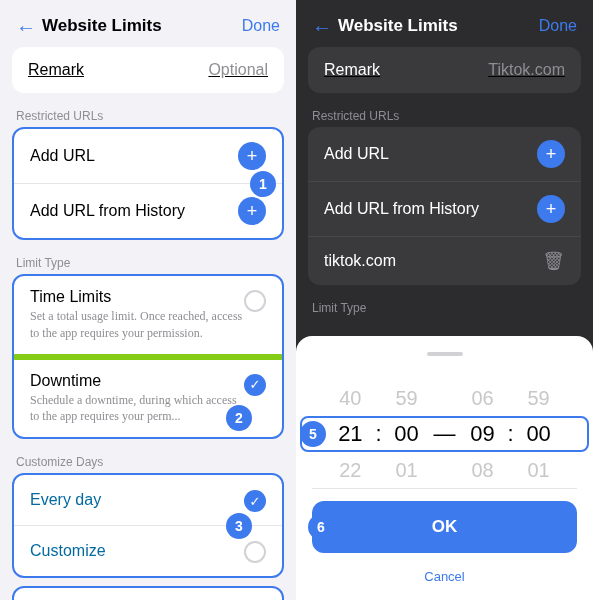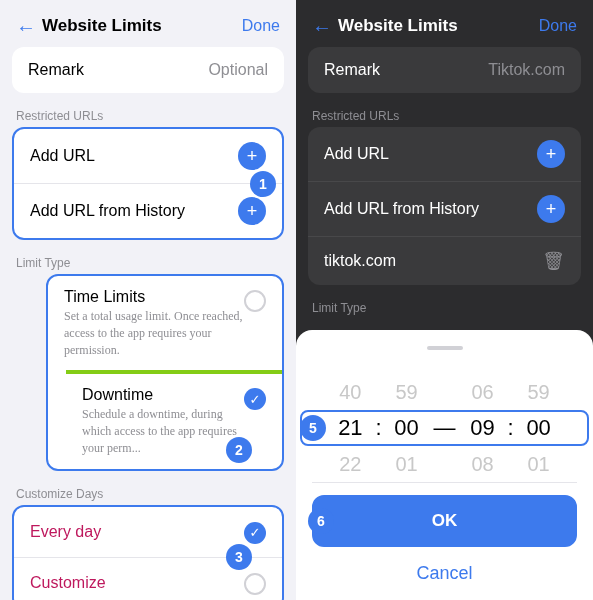--- a/index.html
+++ b/index.html
@@ -90,20 +90,21 @@
     .panel-right .card {
       background: #3a3a3c;
     }
 
     
     .remark-row {
       display: flex;
       align-items: center;
       justify-content: space-between;
       padding: 14px 16px;
+      text-decoration: underline;
     }
 
     .remark-label {
       font-size: 16px;
       color: #000;
     }
 
     .panel-right .remark-label {
       color: #fff;
     }
@@ -181,22 +182,21 @@
     .tiktok-text {
       font-size: 16px;
       color: #fff;
     }
 
     .limit-row {
       padding: 12px 16px;
     }
 
     .limit-row + .limit-row {
-      border-top: 4px solid #84cc16;
-      margin-left: 18px;
+      border-top: 6px solid #84cc16;
     }
 
     .limit-row-header {
       display: flex;
       align-items: flex-start;
       justify-content: space-between;
     }
 
     .limit-title {
       font-size: 16px;
@@ -275,21 +275,21 @@
       justify-content: space-between;
       padding: 13px 16px;
     }
 
     .days-row + .days-row {
       border-top: 1px solid #e5e5ea;
     }
 
     .days-text {
       font-size: 16px;
-      color: #be185d;
+      color: #0369a1;
     }
 
     
     .downtime-summary {
       background: #fff;
       border-radius: 12px;
       margin: 0 12px 8px;
       overflow: hidden;
       border: 2px solid #3d7aed;
     }
@@ -403,21 +403,21 @@
       margin: 12px 16px 8px;
       padding: 14px;
       cursor: pointer;
       display: block;
       text-align: center;
       border: 2px solid #3d7aed;
     }
 
     .cancel-btn {
       color: #3d7aed;
-      font-size: 18px;
+      font-size: 13px;
       text-align: center;
       padding: 8px 16px 16px;
       cursor: pointer;
       display: block;
       width: 100%;
       background: none;
       border: none;
     }
 
     
@@ -473,21 +473,21 @@
       <div class="url-row">
         <span class="url-text">Add URL from History</span>
         <div class="plus-btn">+</div>
       </div>
     </div>
     <div class="step-badge" style="right:20px;top:50%;transform:translateY(-50%);">1</div>
   </div>
 
   <div class="section-label">Limit Type</div>
 
-  <div style="position:relative;padding-left:34px;">
+  <div style="position:relative;">
     <div class="downtime-card">
       <div class="limit-row">
         <div class="limit-row-header">
           <div>
             <div class="limit-title">Time Limits</div>
             <div class="limit-desc">Set a total usage limit. Once reached, access to the app requires your permission.</div>
           </div>
           <div class="radio-circle"></div>
         </div>
       </div>

